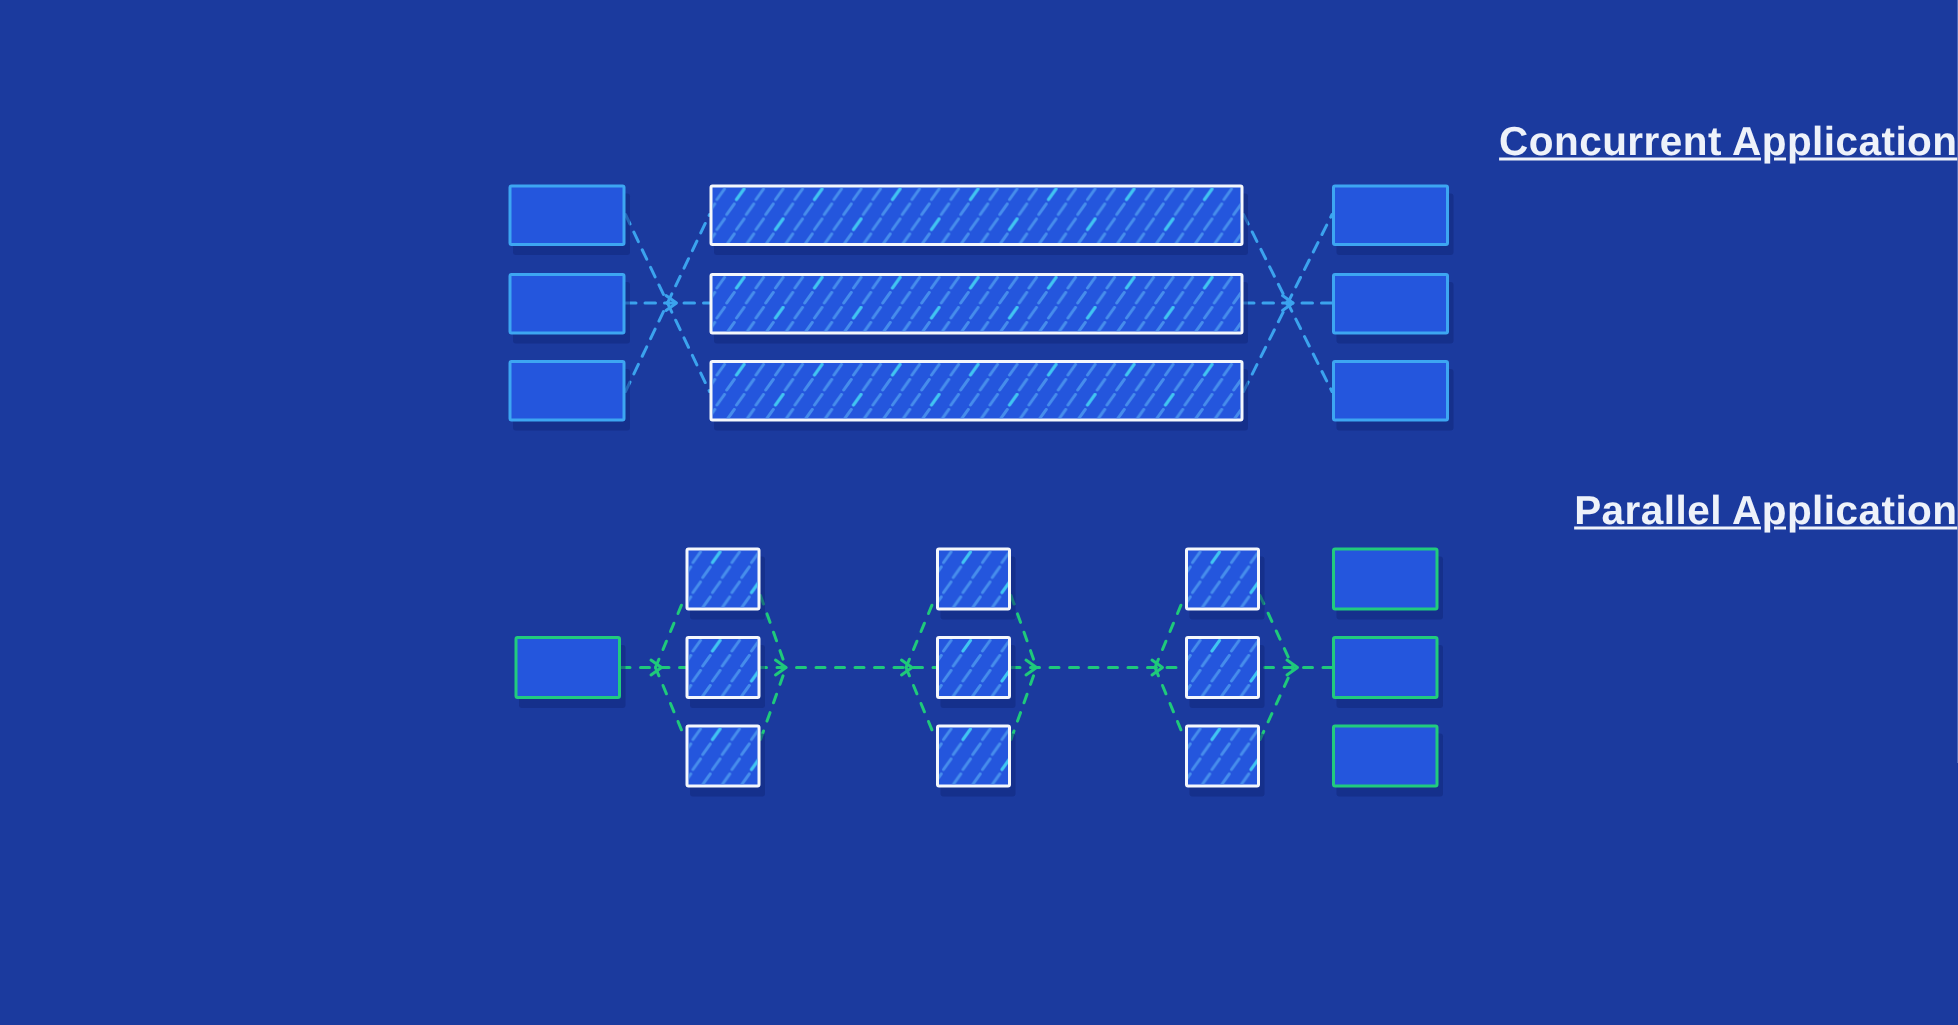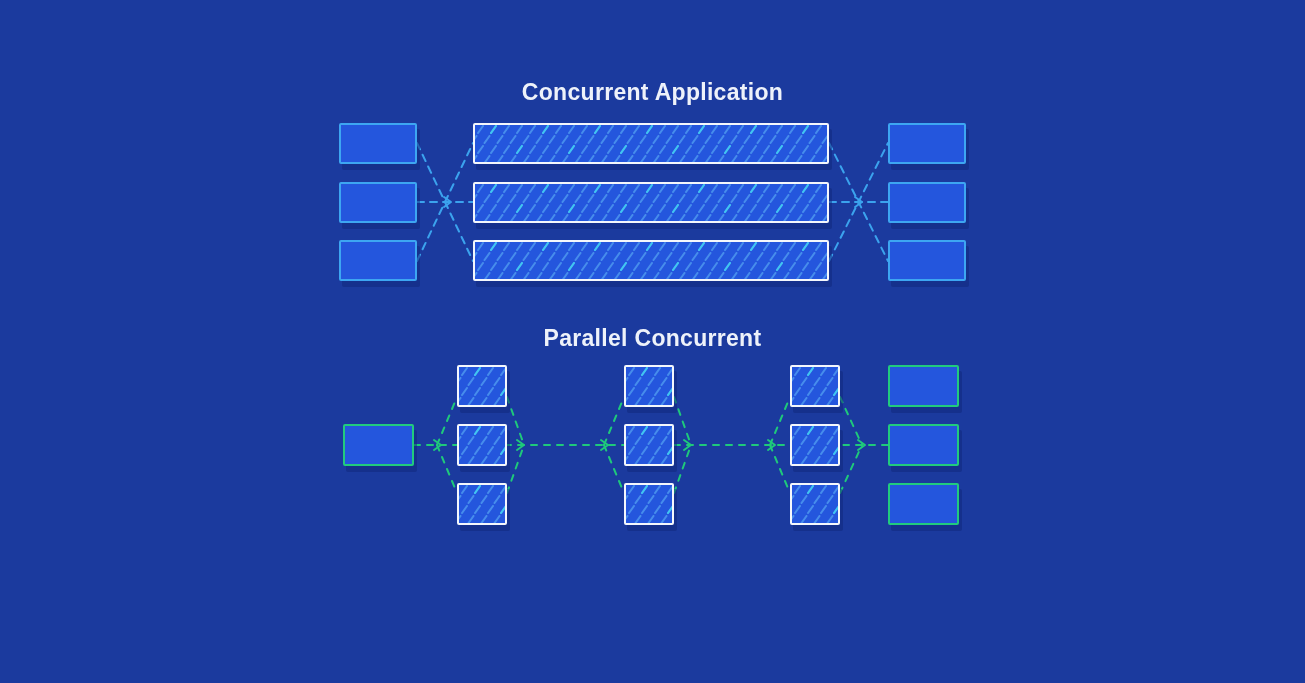--- a/index.html
+++ b/index.html
@@ -5,23 +5,23 @@
   html,body{margin:0;padding:0;}
   #canvas{
     position:relative;
     width:1305px;height:683px;
     background:var(--background,#1b3a9e);
     overflow:hidden;
     font-family:"Liberation Sans", sans-serif;
   }
   .title{
     position:absolute;left:0;width:100%;
-    text-align:center;
+    text-align:right;
     color:var(--title,#eef2fa);
-    font-size:23px;font-weight:700;letter-spacing:.3px;
+    font-size:27px;font-weight:700;letter-spacing:.3px;text-decoration:underline;
   }
   #connectors{position:absolute;left:0;top:0;pointer-events:none;}
   .ld-blue{stroke:var(--dash-blue,#3ba3ee);stroke-width:2;stroke-dasharray:7 6;stroke-linecap:round;fill:none;}
   .ld-green{stroke:var(--dash-green,#1fc97b);stroke-width:2;stroke-dasharray:6 7;stroke-linecap:round;fill:none;}
   .arrow-b{stroke:var(--dash-blue,#3ba3ee);stroke-width:2;fill:none;stroke-linecap:round;stroke-linejoin:round;}
   .arrow-g{stroke:var(--dash-green,#1fc97b);stroke-width:2;fill:none;stroke-linecap:round;stroke-linejoin:round;}
   .box{
     position:absolute;box-sizing:border-box;
     background:var(--box-fill,#2456dd);
     border-radius:2px;
@@ -113,21 +113,21 @@
     <svg>
         <rect width="100%" height="100%" fill="url(#hatchB)"></rect>
         <rect width="100%" height="100%" fill="url(#hatchC)"></rect>
       </svg>
   </div>
 
   <div class="box b-blue" style="left:888px;top:123px;width:78px;height:41px;"></div>
   <div class="box b-blue" style="left:888px;top:182px;width:78px;height:41px;"></div>
   <div class="box b-blue" style="left:888px;top:240px;width:78px;height:41px;"></div>
 
-  <div class="title" style="top:325px;">Parallel Concurrent</div>
+  <div class="title" style="top:325px;">Parallel Application</div>
 
   <div class="box b-green" style="left:343px;top:424px;width:71px;height:42px;"></div>
 
   <div class="box b-white hatch" style="left:457px;top:365px;width:50px;height:42px;">
     <svg>
         <rect width="100%" height="100%" fill="url(#hatchB)"></rect>
         <rect width="100%" height="100%" fill="url(#hatchC)"></rect>
       </svg>
   </div>
   <div class="box b-white hatch" style="left:457px;top:424px;width:50px;height:42px;">

